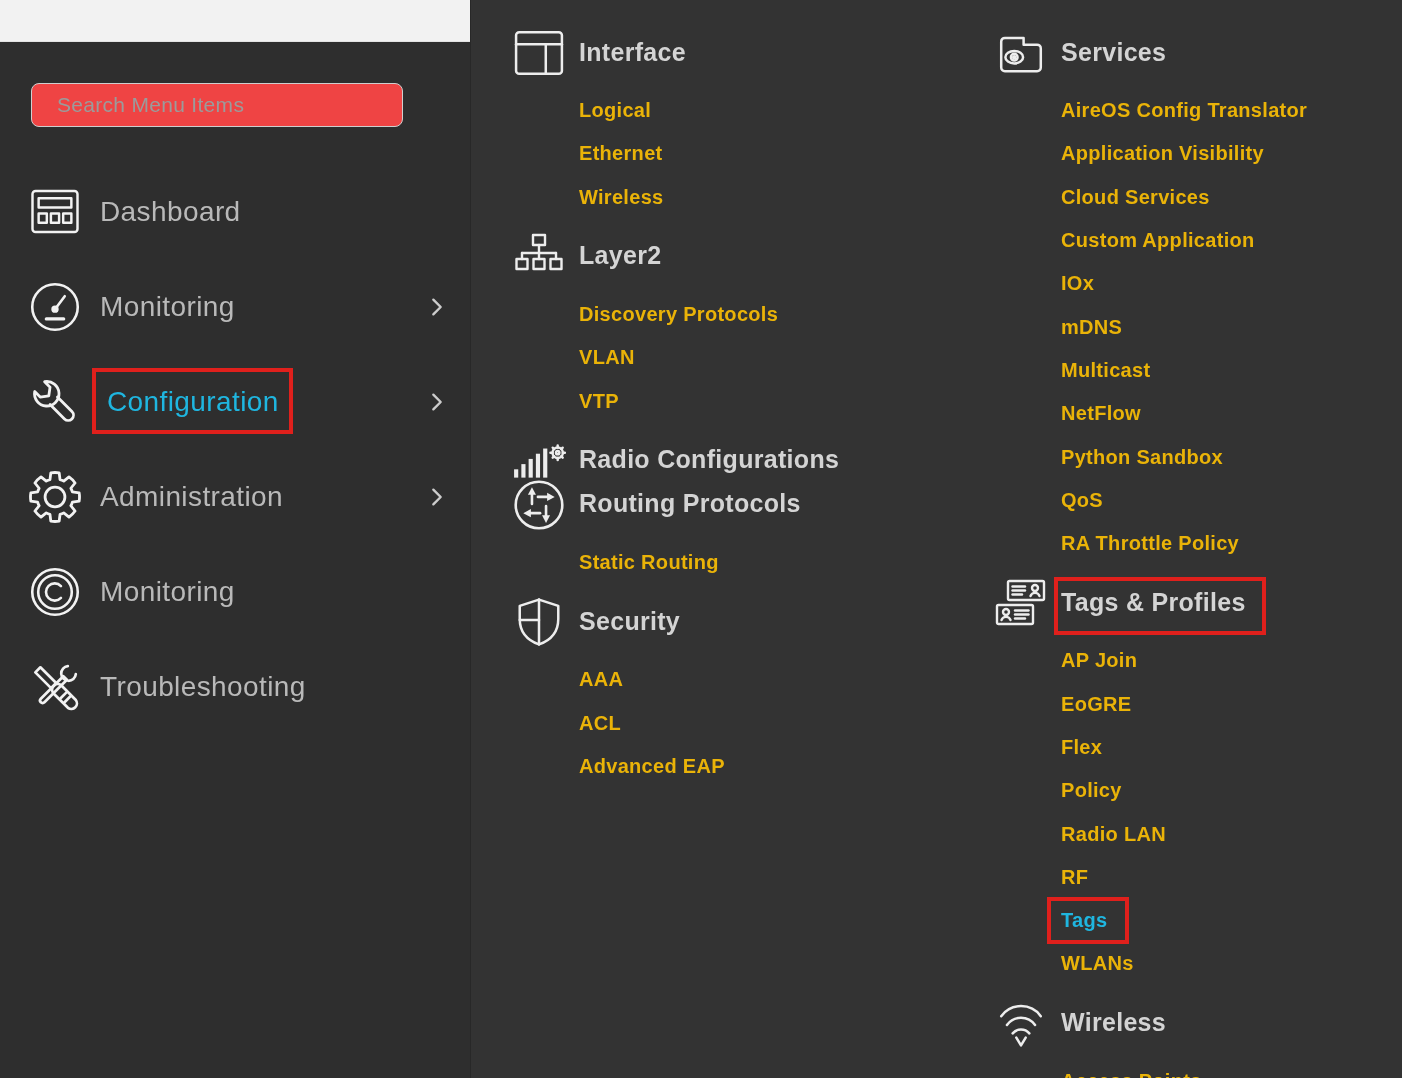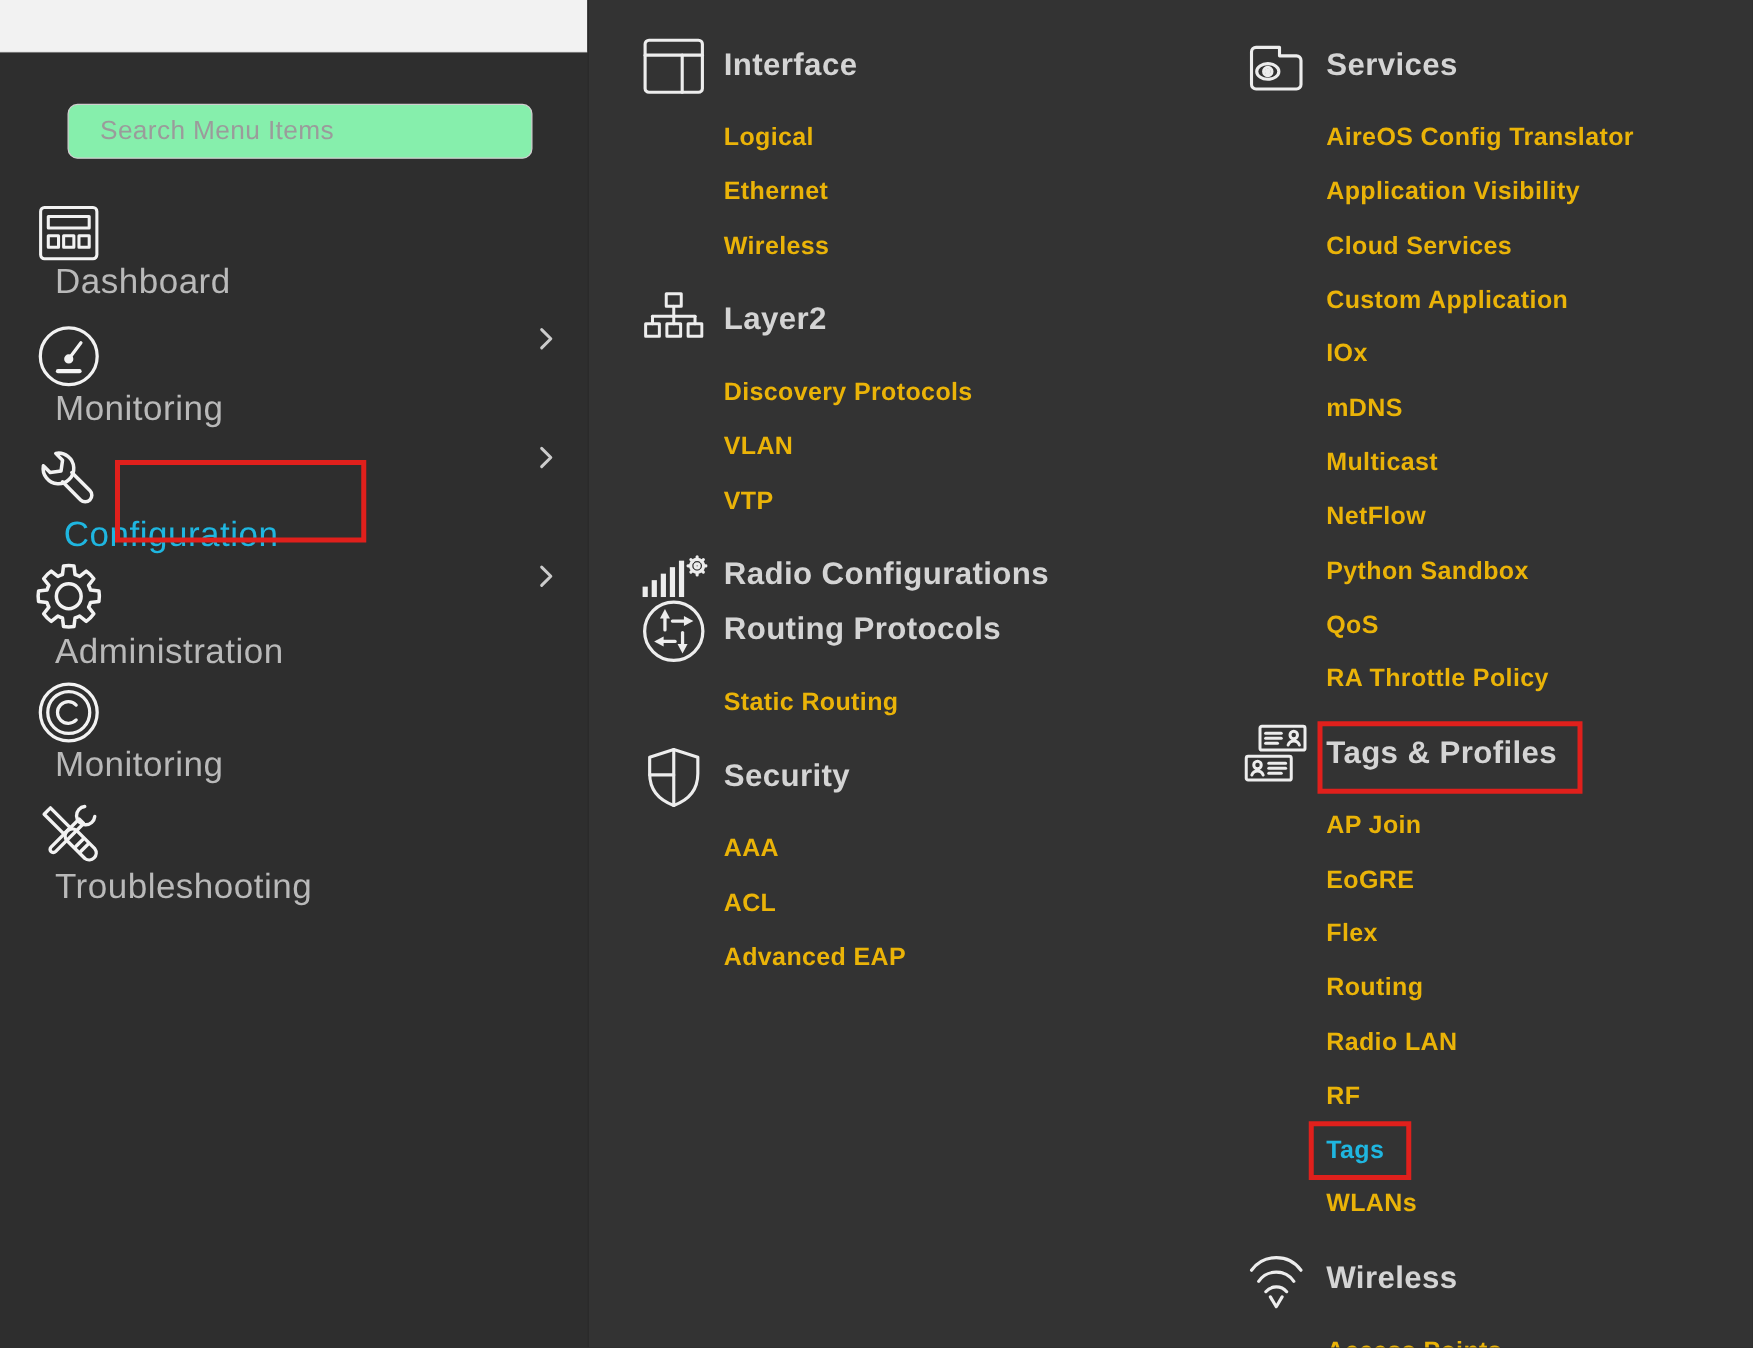--- a/index.html
+++ b/index.html
@@ -17,29 +17,29 @@
     -webkit-font-smoothing:antialiased;
   }
   .icn{display:inline-flex;align-items:center;justify-content:center;}
   .icn svg{display:block;}
 
   
   .topbar{position:absolute;left:0;top:0;width:470px;height:42px;background:#f2f2f2;border-bottom:1px solid #e3e3e3;}
 
   
   .sidebar{position:absolute;left:0;top:42px;width:470px;height:1036px;background:var(--sidebar-bg);}
-  .searchbox{position:absolute;left:54px;top:41px;width:372px;height:44px;background:#86efac;
+  .searchbox{position:absolute;left:31px;top:41px;width:372px;height:44px;background:#ef4444;
     border:1px solid #cfcfcf;border-radius:8px;display:flex;align-items:center;}
   .sicon{margin:0 10px 0 15px;color:#7d7d7d;}
   .searchbox input{border:none;outline:none;flex:1;min-width:0;font-size:21px;color:#333;
     background:transparent;font-family:inherit;padding:0 8px 0 0;}
   .searchbox input::placeholder{color:#9b9b9b;letter-spacing:.3px;}
 
   #side-menu{position:absolute;left:0;top:122px;right:0;}
-  .side-item{position:relative;height:95px;display:flex;align-items:flex-start;padding-left:27px;cursor:pointer;flex-direction:column;}
+  .side-item{position:relative;height:95px;display:flex;align-items:center;padding-left:27px;cursor:pointer;}
   .side-icn{width:56px;justify-content:center;color:#f2f2f2;}
   .side-label{margin-left:17px;font-size:28px;color:#b9b9b9;letter-spacing:.4px;white-space:nowrap;}
   .side-item.active .side-label{color:var(--cyan);margin-left:24px;}
   .chev{position:absolute;right:22px;color:#cccccc;}
   .config-marker{position:absolute;left:92px;top:14px;width:201px;height:66px;
     border:4px solid var(--red);}
 
   
   .flyout{position:absolute;left:470px;top:0;width:932px;height:1078px;background:var(--panel-bg);
     border-left:1px solid #282828;font-weight:bold;}
@@ -350,21 +350,21 @@
           <li class="">
             <span>AP Join</span>
           </li>
           <li class="">
             <span>EoGRE</span>
           </li>
           <li class="">
             <span>Flex</span>
           </li>
           <li class="">
-            <span>Routing</span>
+            <span>Policy</span>
           </li>
           <li class="">
             <span>Radio LAN</span>
           </li>
           <li class="">
             <span>RF</span>
           </li>
           <li class="active">
             <div class="item-marker"></div>
             <span>Tags</span>

